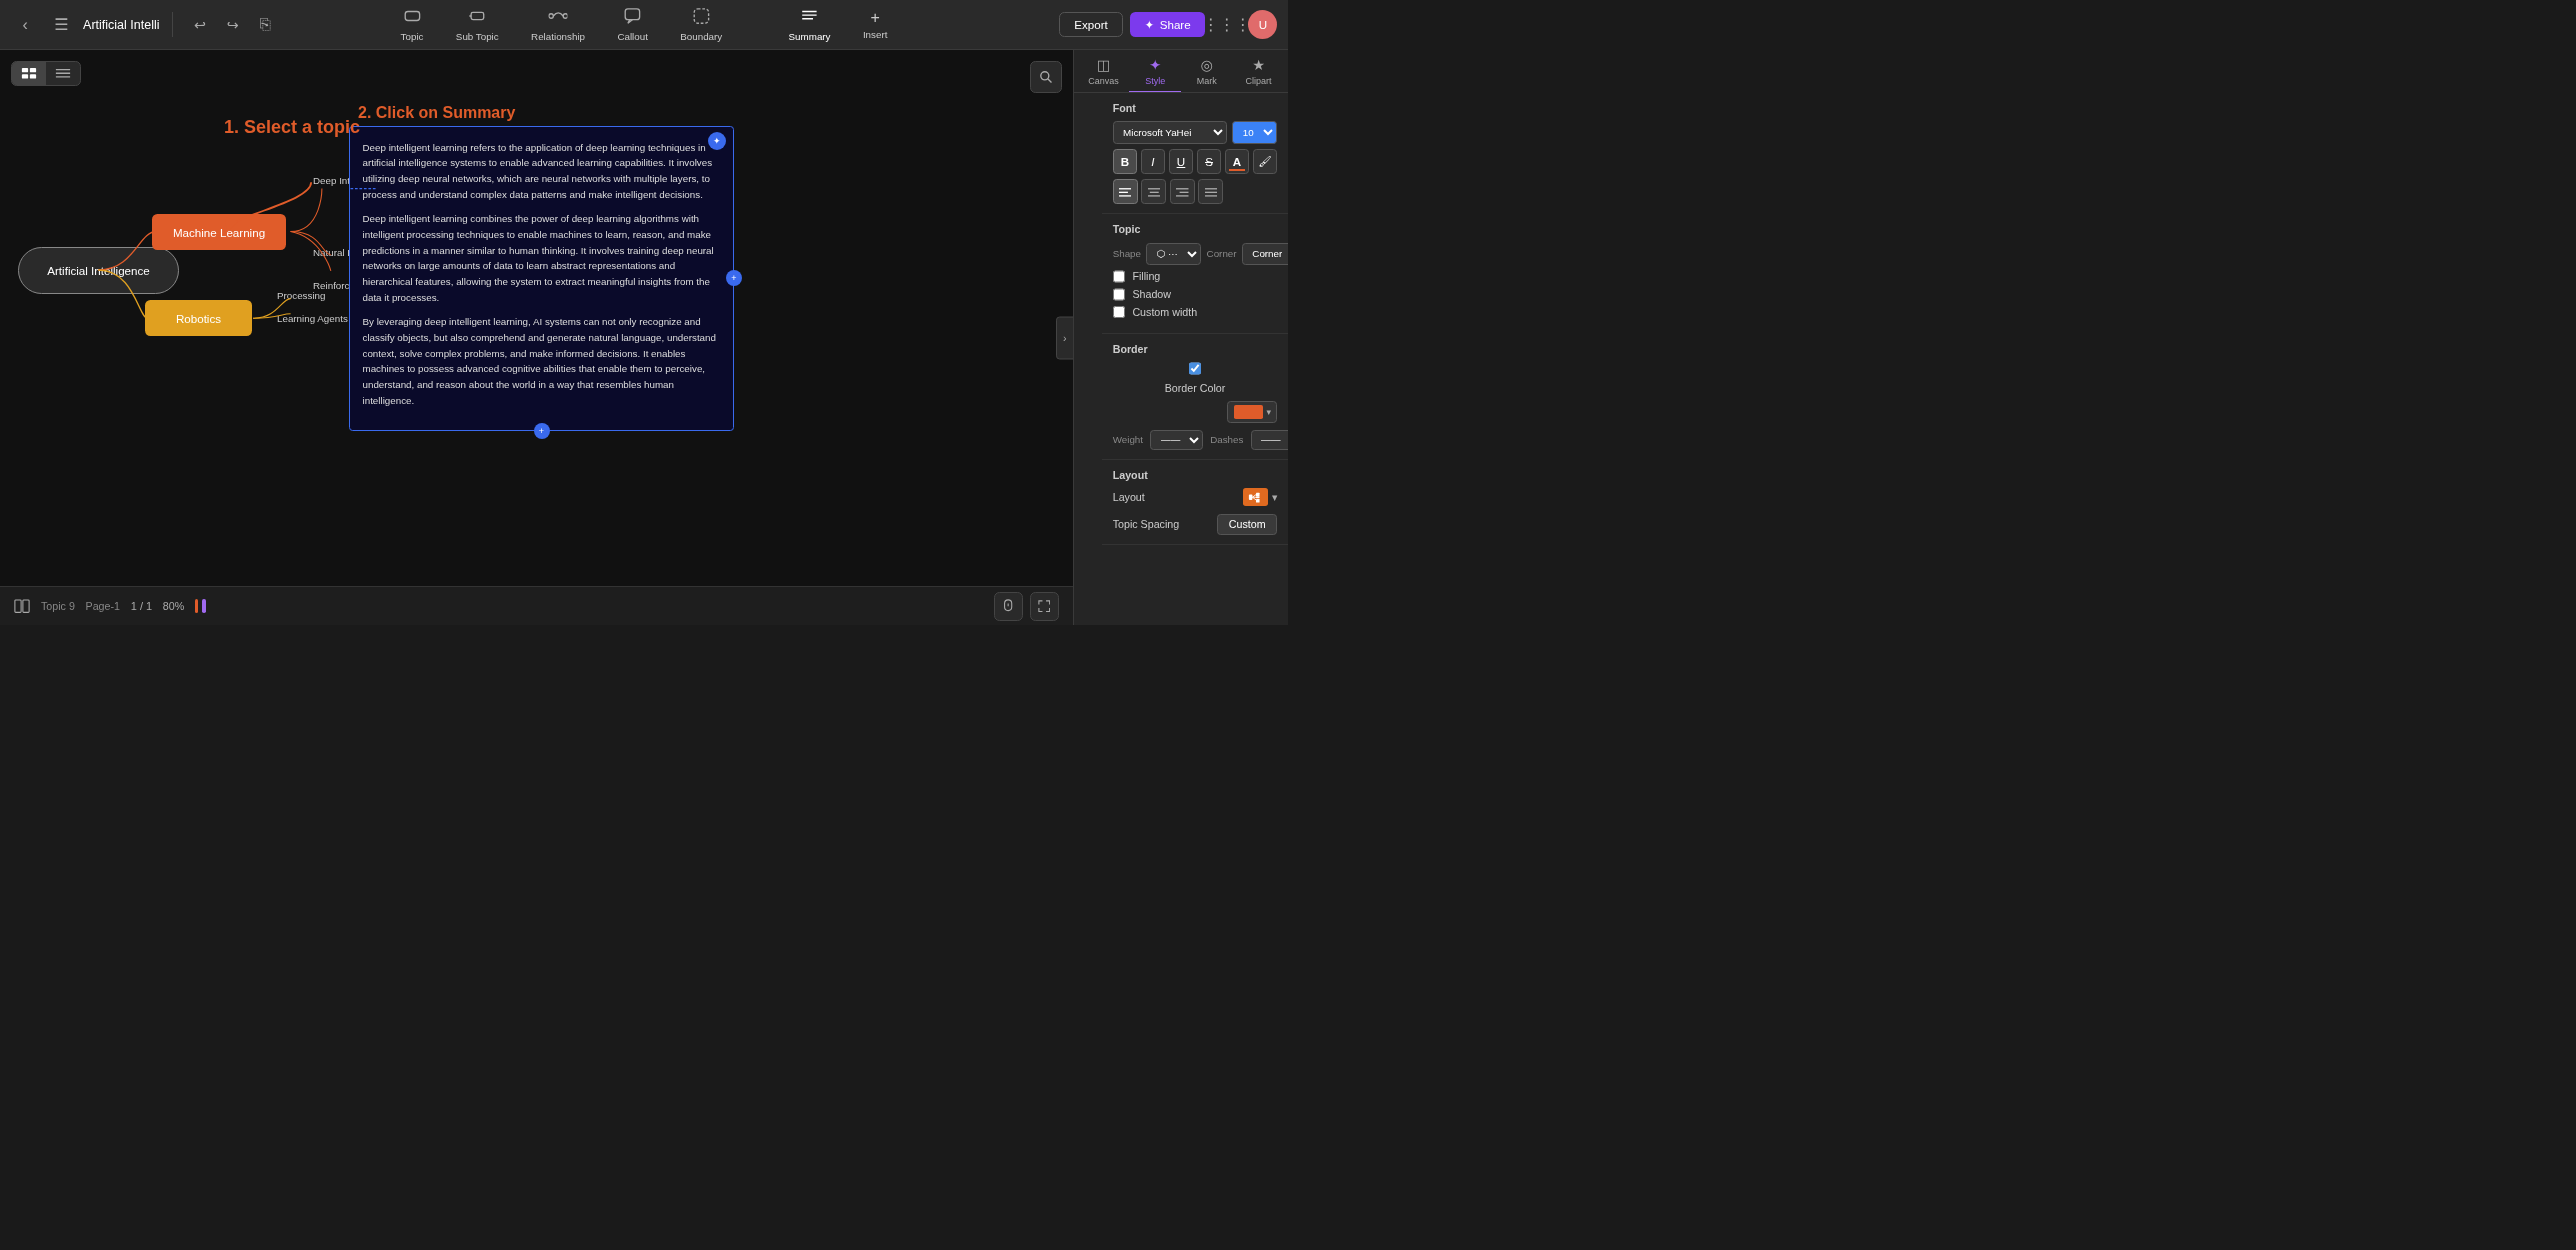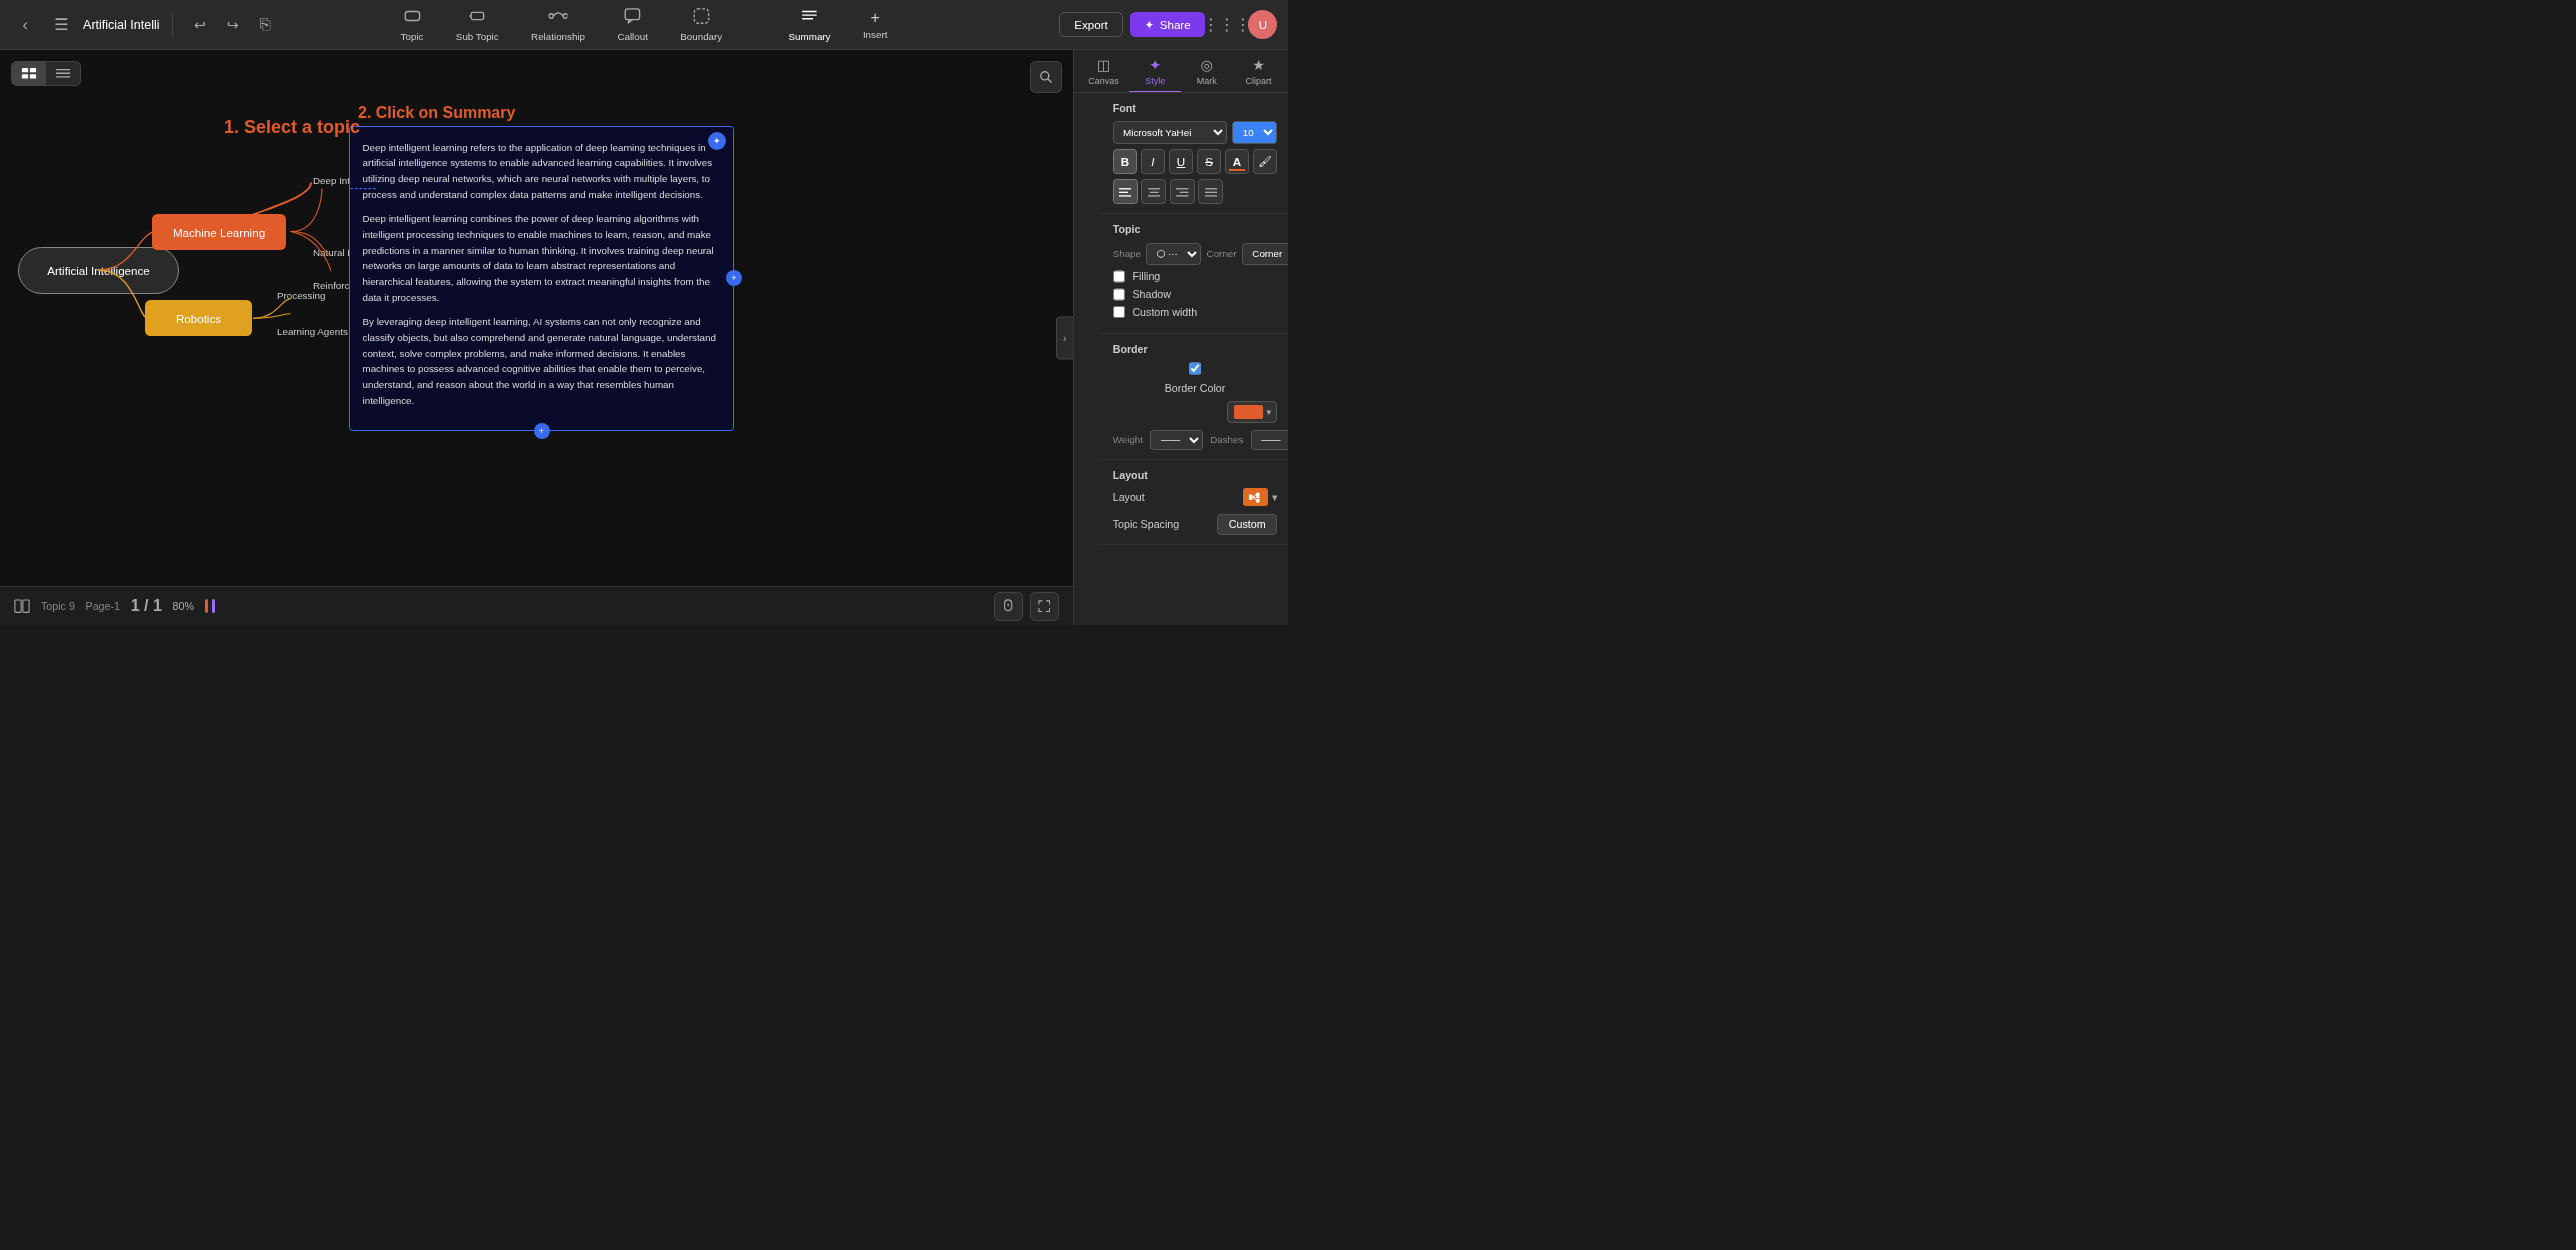--- a/index.html
+++ b/index.html
@@ -214,21 +214,21 @@
       position: absolute; bottom: 0; left: 0; right: 0;
       height: 39px; background: #1e1e1e; border-top: 0.9px solid #333;
       display: flex; align-items: center; padding: 0 14.3px; gap: 10.7px;
     }
     .bottom-toolbar-left { display: flex; align-items: center; gap: 10.7px; }
     .bottom-book-btn {
       background: none; border: none; color: #aaa; cursor: pointer;
       font-size: 14.3px; display: flex; align-items: center;
     }
     .bottom-label { font-size: 10.7px; color: #888; }
-    .bottom-page { font-size: 16px; color: #aaa; font-weight: bold; }
+    .bottom-page { font-size: 11px; color: #aaa; }
     .bottom-zoom { font-size: 10.7px; color: #aaa; }
     .bottom-logo {
       display: flex; align-items: center; gap: 1.8px;
     }
     .logo-bar { width: 3.6px; height: 14.3px; border-radius: 1.8px; }
     .bottom-toolbar-right { margin-left: auto; display: flex; align-items: center; gap: 7.2px; }
     .bottom-icon-btn {
       background: #2a2a2a; border: 0.9px solid #444; color: #aaa;
       width: 29px; height: 29px; border-radius: 5.4px; cursor: pointer;
       display: flex; align-items: center; justify-content: center; font-size: 12.5px;
@@ -526,21 +526,21 @@
       </div>
 
       <div class="mm-node mm-reinf" style="top:230px;">
         <span>Reinforcement</span>
       </div>
 
       <div class="mm-node mm-proc">
         <span>Processing</span>
       </div>
 
-      <div class="mm-node mm-lagents" style="top:276px;">
+      <div class="mm-node mm-lagents" style="top:263px;">
         <span>Learning Agents</span>
       </div>
 
     </div>
 
     <div class="summary-box">
       <div class="summary-corner-icon">✦</div>
       <p>Deep intelligent learning refers to the application of deep learning techniques in artificial intelligence systems to enable advanced learning capabilities. It involves utilizing deep neural networks, which are neural networks with multiple layers, to process and understand complex data patterns and make intelligent decisions.</p>
       <p>Deep intelligent learning combines the power of deep learning algorithms with intelligent processing techniques to enable machines to learn, reason, and make predictions in a manner similar to human thinking. It involves training deep neural networks on large amounts of data to learn abstract representations and hierarchical features, allowing the system to extract meaningful insights from the data it processes.</p>
       <p>By leveraging deep intelligent learning, AI systems can not only recognize and classify objects, but also comprehend and generate natural language, understand context, solve complex problems, and make informed decisions. It enables machines to possess advanced cognitive abilities that enable them to perceive, understand, and reason about the world in a way that resembles human intelligence.</p>

